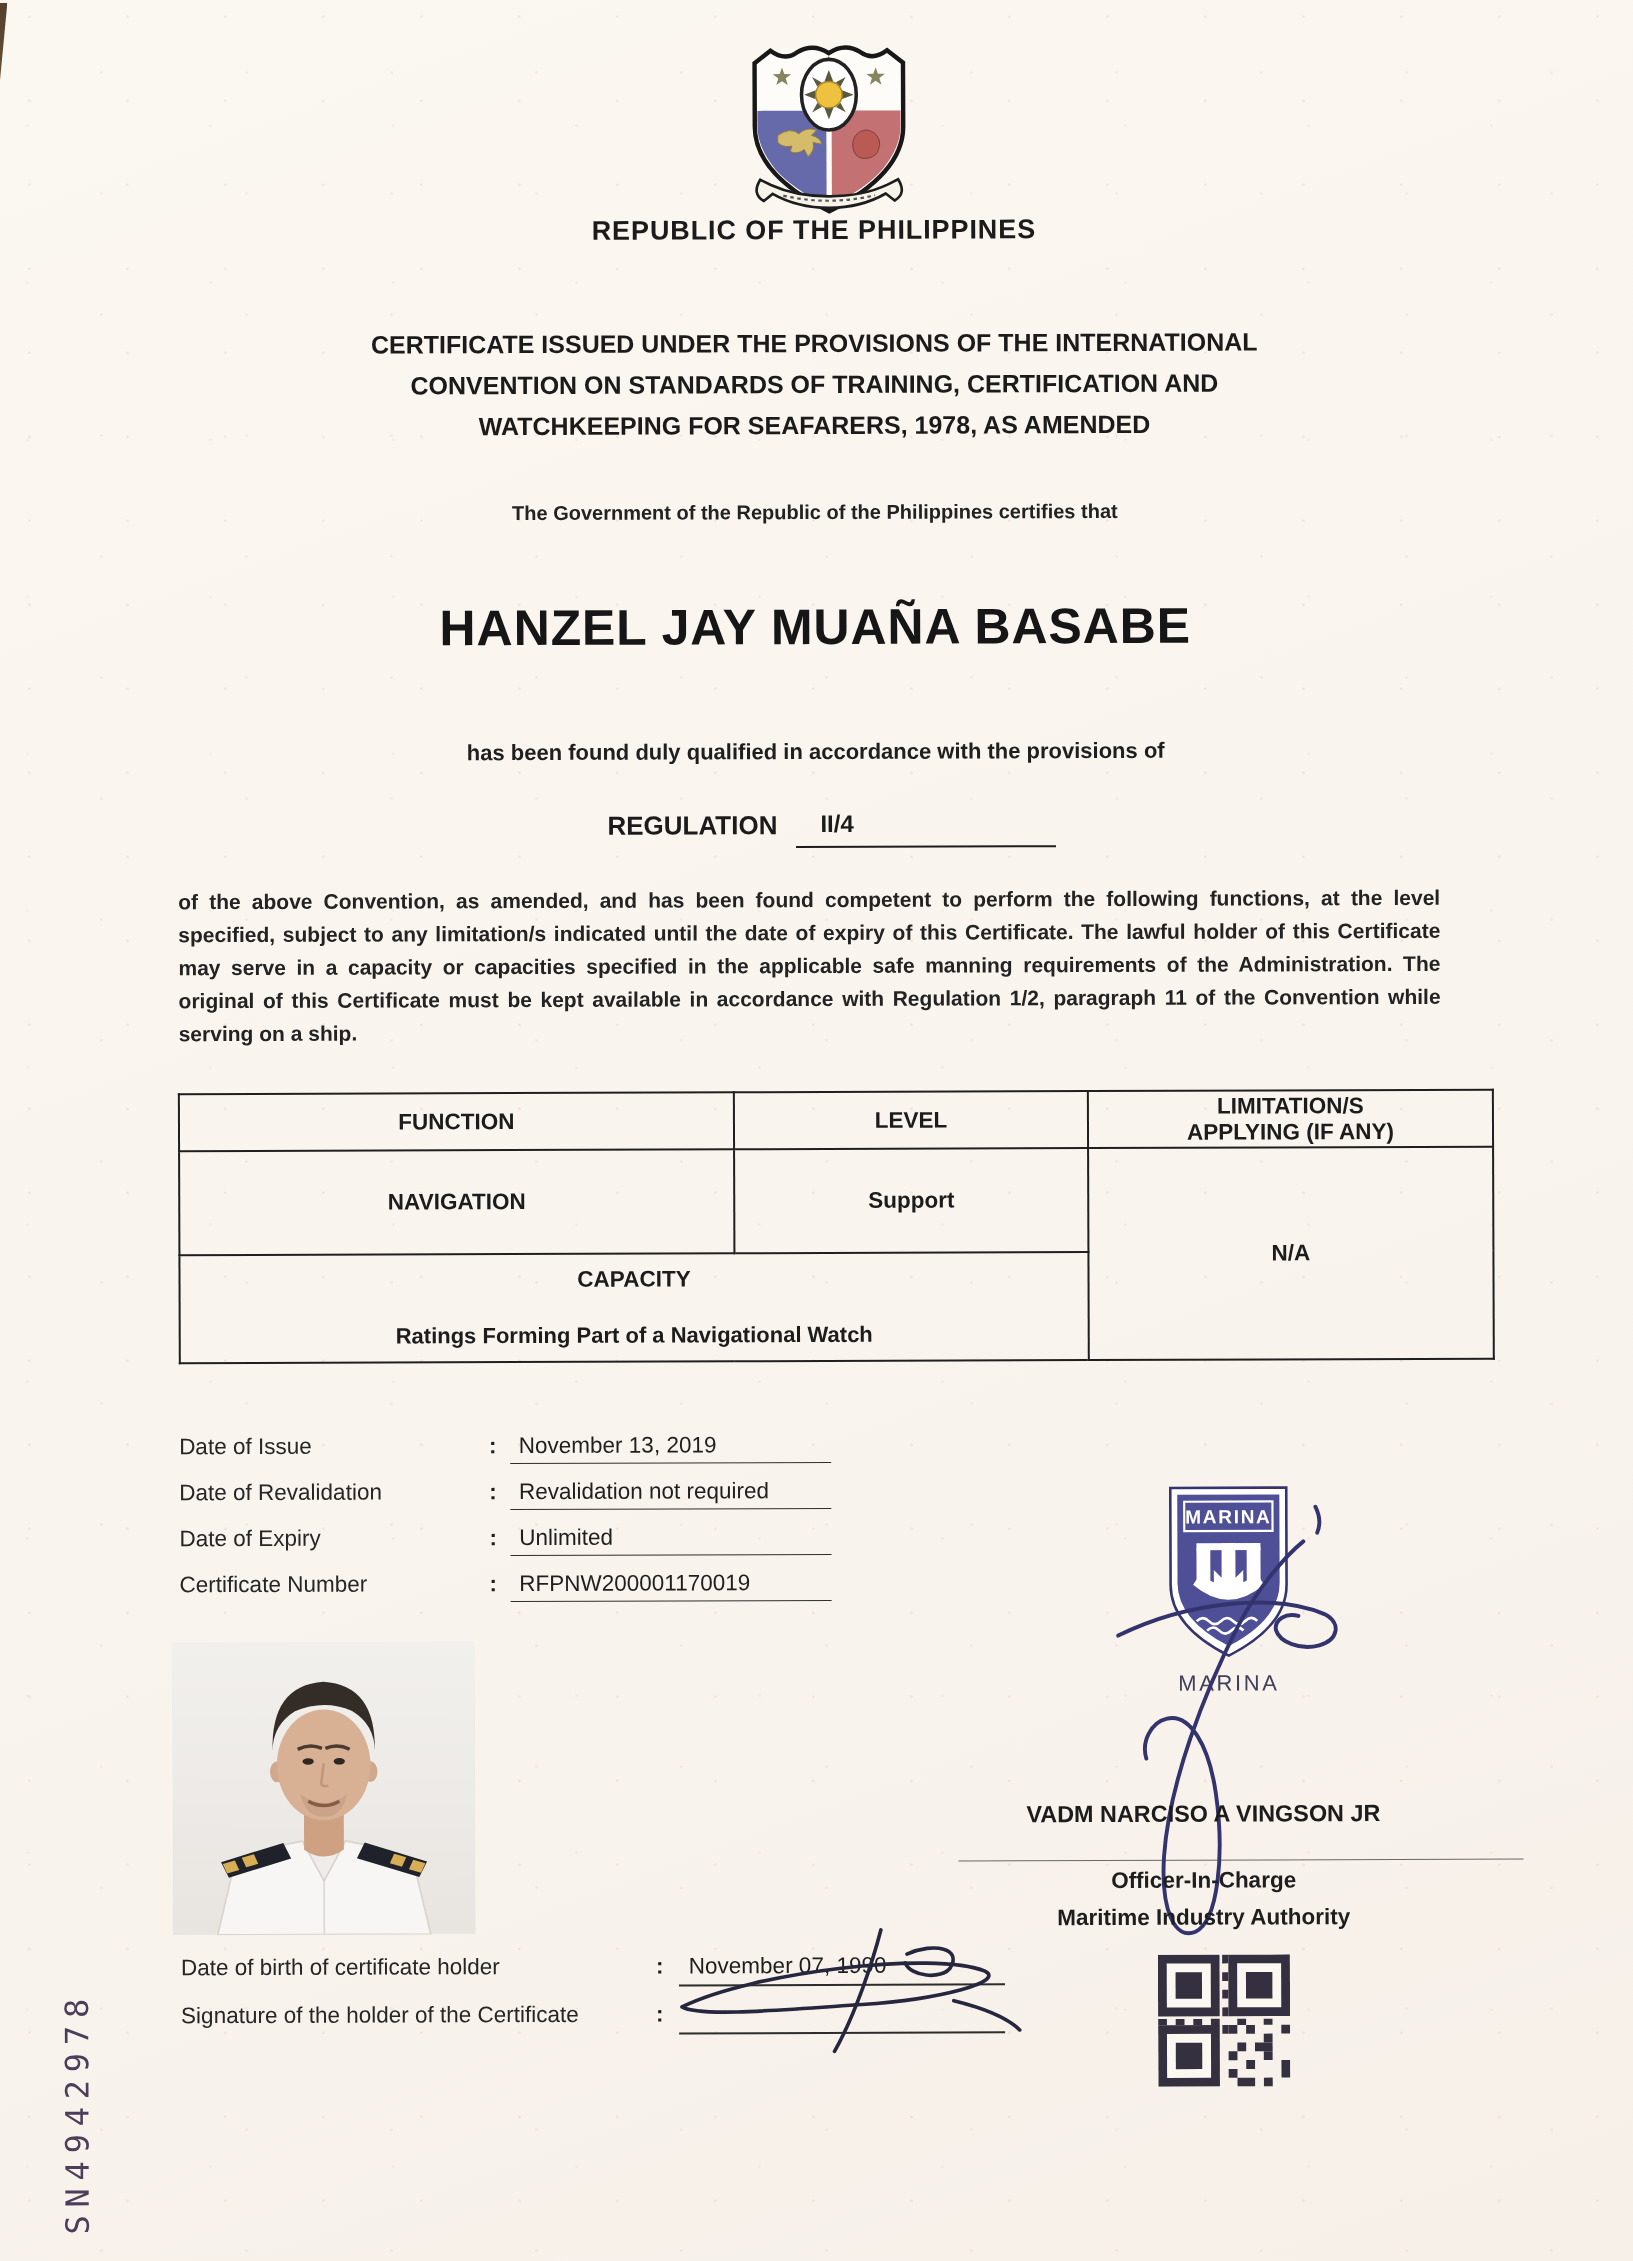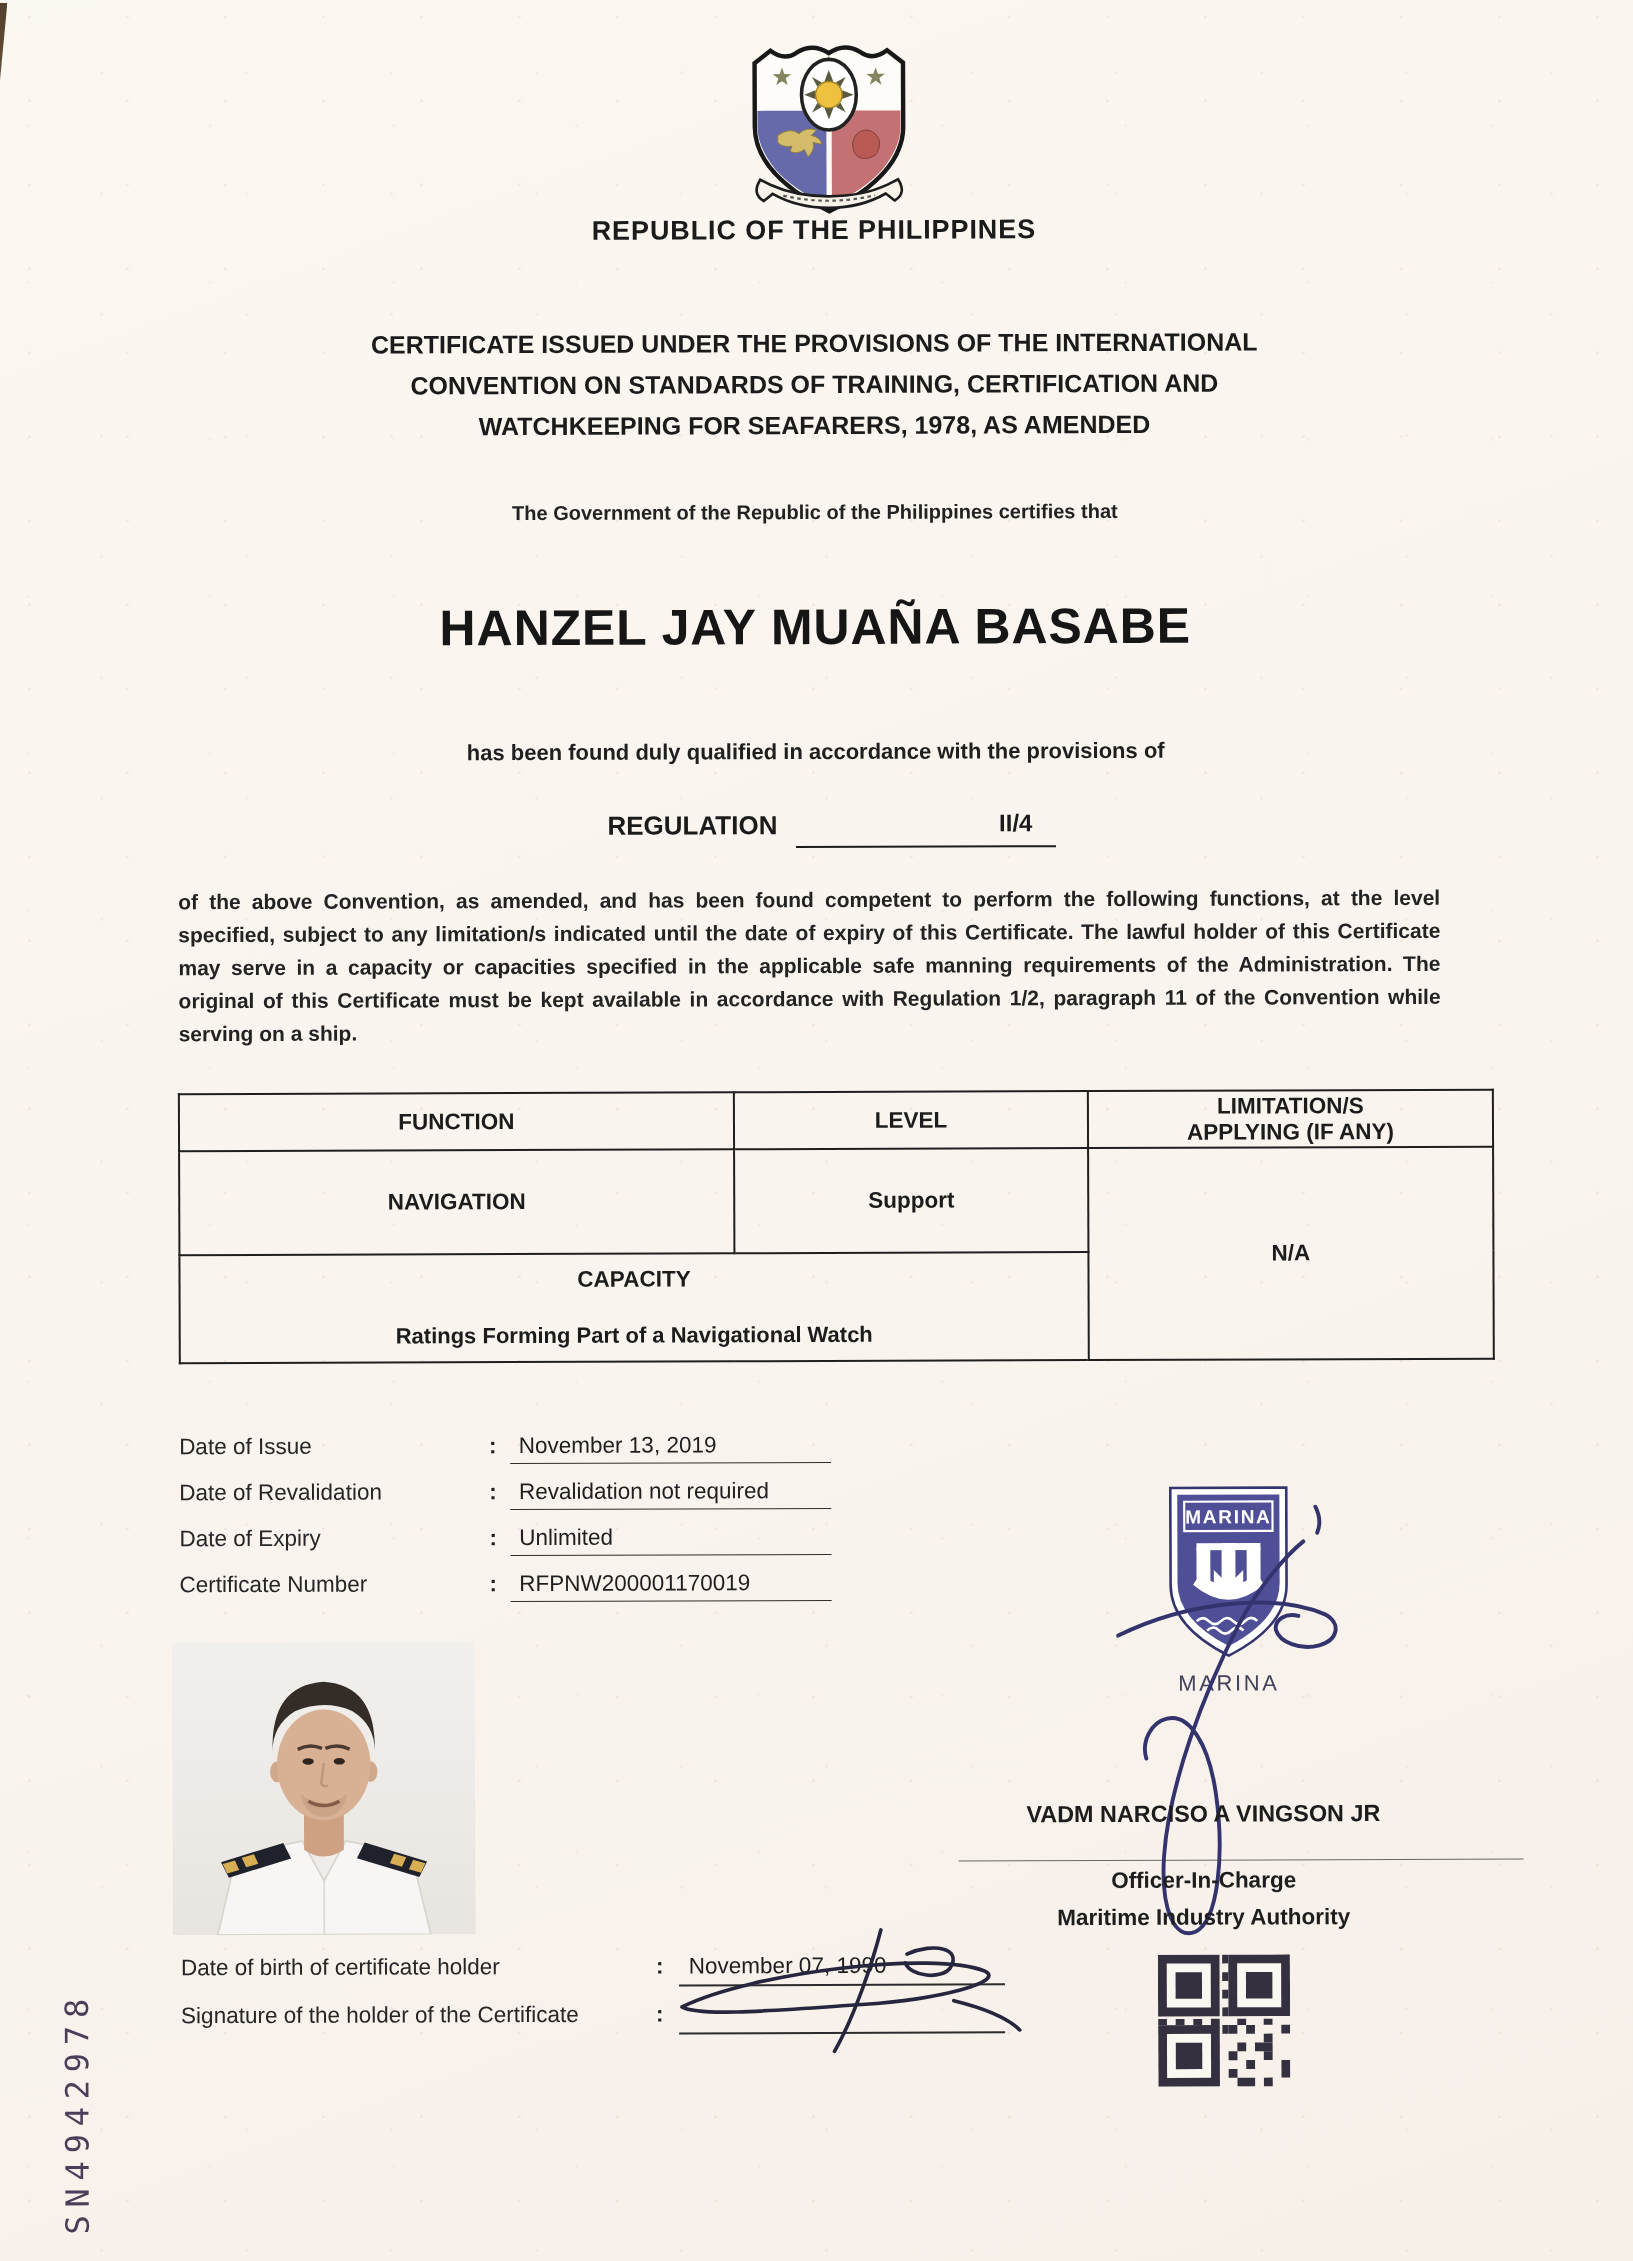--- a/index.html
+++ b/index.html
@@ -35,21 +35,21 @@
   }
   .coa{position:absolute;left:744px;top:40px;width:177px;height:182px;}
   .center-text{position:absolute;left:0;width:1634px;text-align:center;}
   .country{top:215px;font-size:27px;font-weight:700;letter-spacing:0.9px;color:#1b1b1b;}
   .title{top:323px;font-size:25px;font-weight:700;line-height:41px;color:#1b1b1b;}
   .certifies{top:501px;font-size:20px;font-weight:700;color:#222;}
   .holder-name{top:598px;font-size:50px;font-weight:700;letter-spacing:0.9px;color:#161616;}
   .qualified{top:739px;font-size:22px;font-weight:700;color:#1f1f1f;}
   .regulation{position:absolute;left:0;top:810px;width:1634px;display:flex;justify-content:center;align-items:flex-start;gap:19px;}
   .reg-label{font-size:26px;font-weight:700;color:#1b1b1b;margin-left:32px;}
-  .reg-value{font-size:24px;font-weight:700;color:#1b1b1b;border-bottom:2.6px solid #1c1c1c;min-width:212px;text-align:right;padding:0 24px 7.8px 24px;}
+  .reg-value{font-size:24px;font-weight:700;color:#1b1b1b;border-bottom:2.6px solid #1c1c1c;min-width:212px;text-align:left;padding:0 24px 7.8px 24px;}
   .para{
     position:absolute;left:179px;top:883px;width:1262px;
     font-size:21px;font-weight:700;line-height:33px;color:#232323;
     text-align:justify;
   }
   .func-table{
     position:absolute;left:178px;top:1091px;width:1314px;
     border-collapse:collapse;table-layout:fixed;color:#1c1c1c;
   }
   .func-table td{border:2.6px solid #1f1f1f;font-weight:700;text-align:center;vertical-align:middle;padding:0;}

